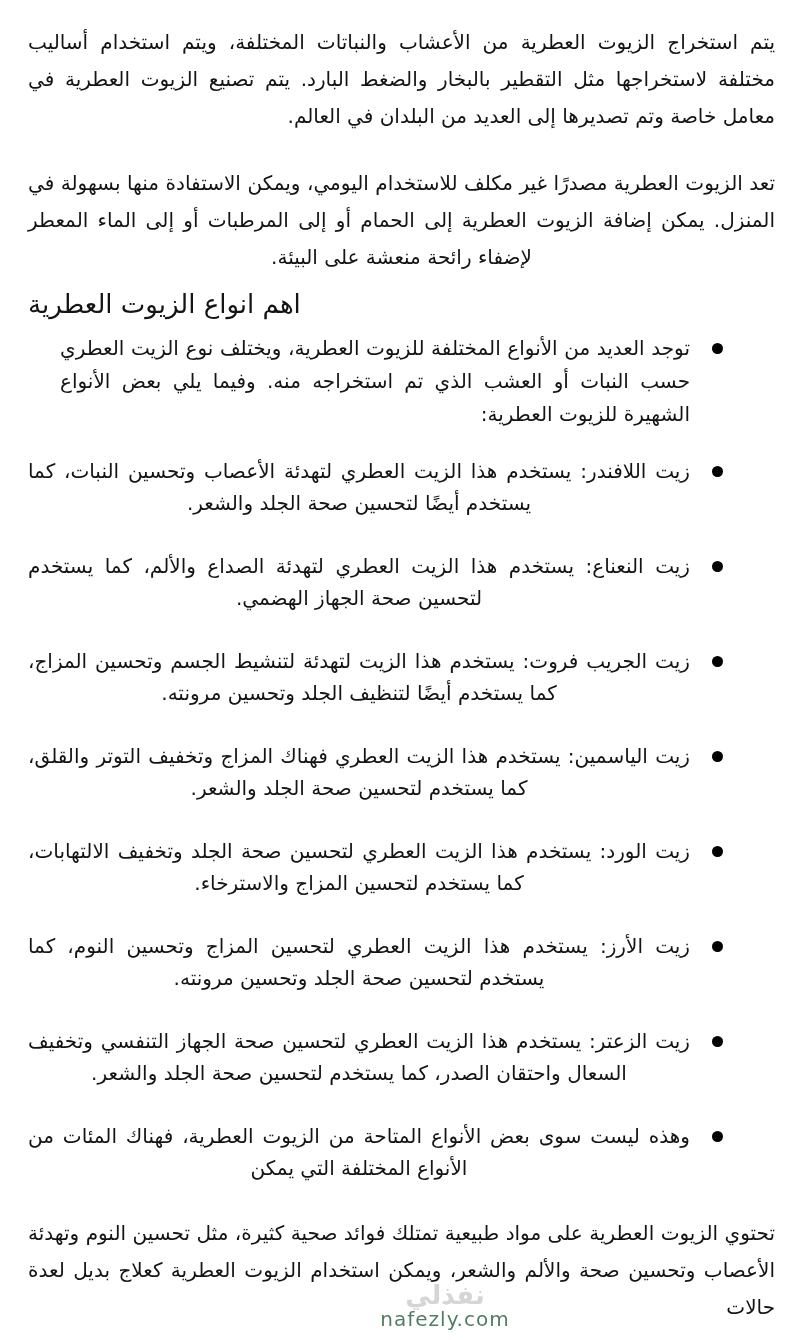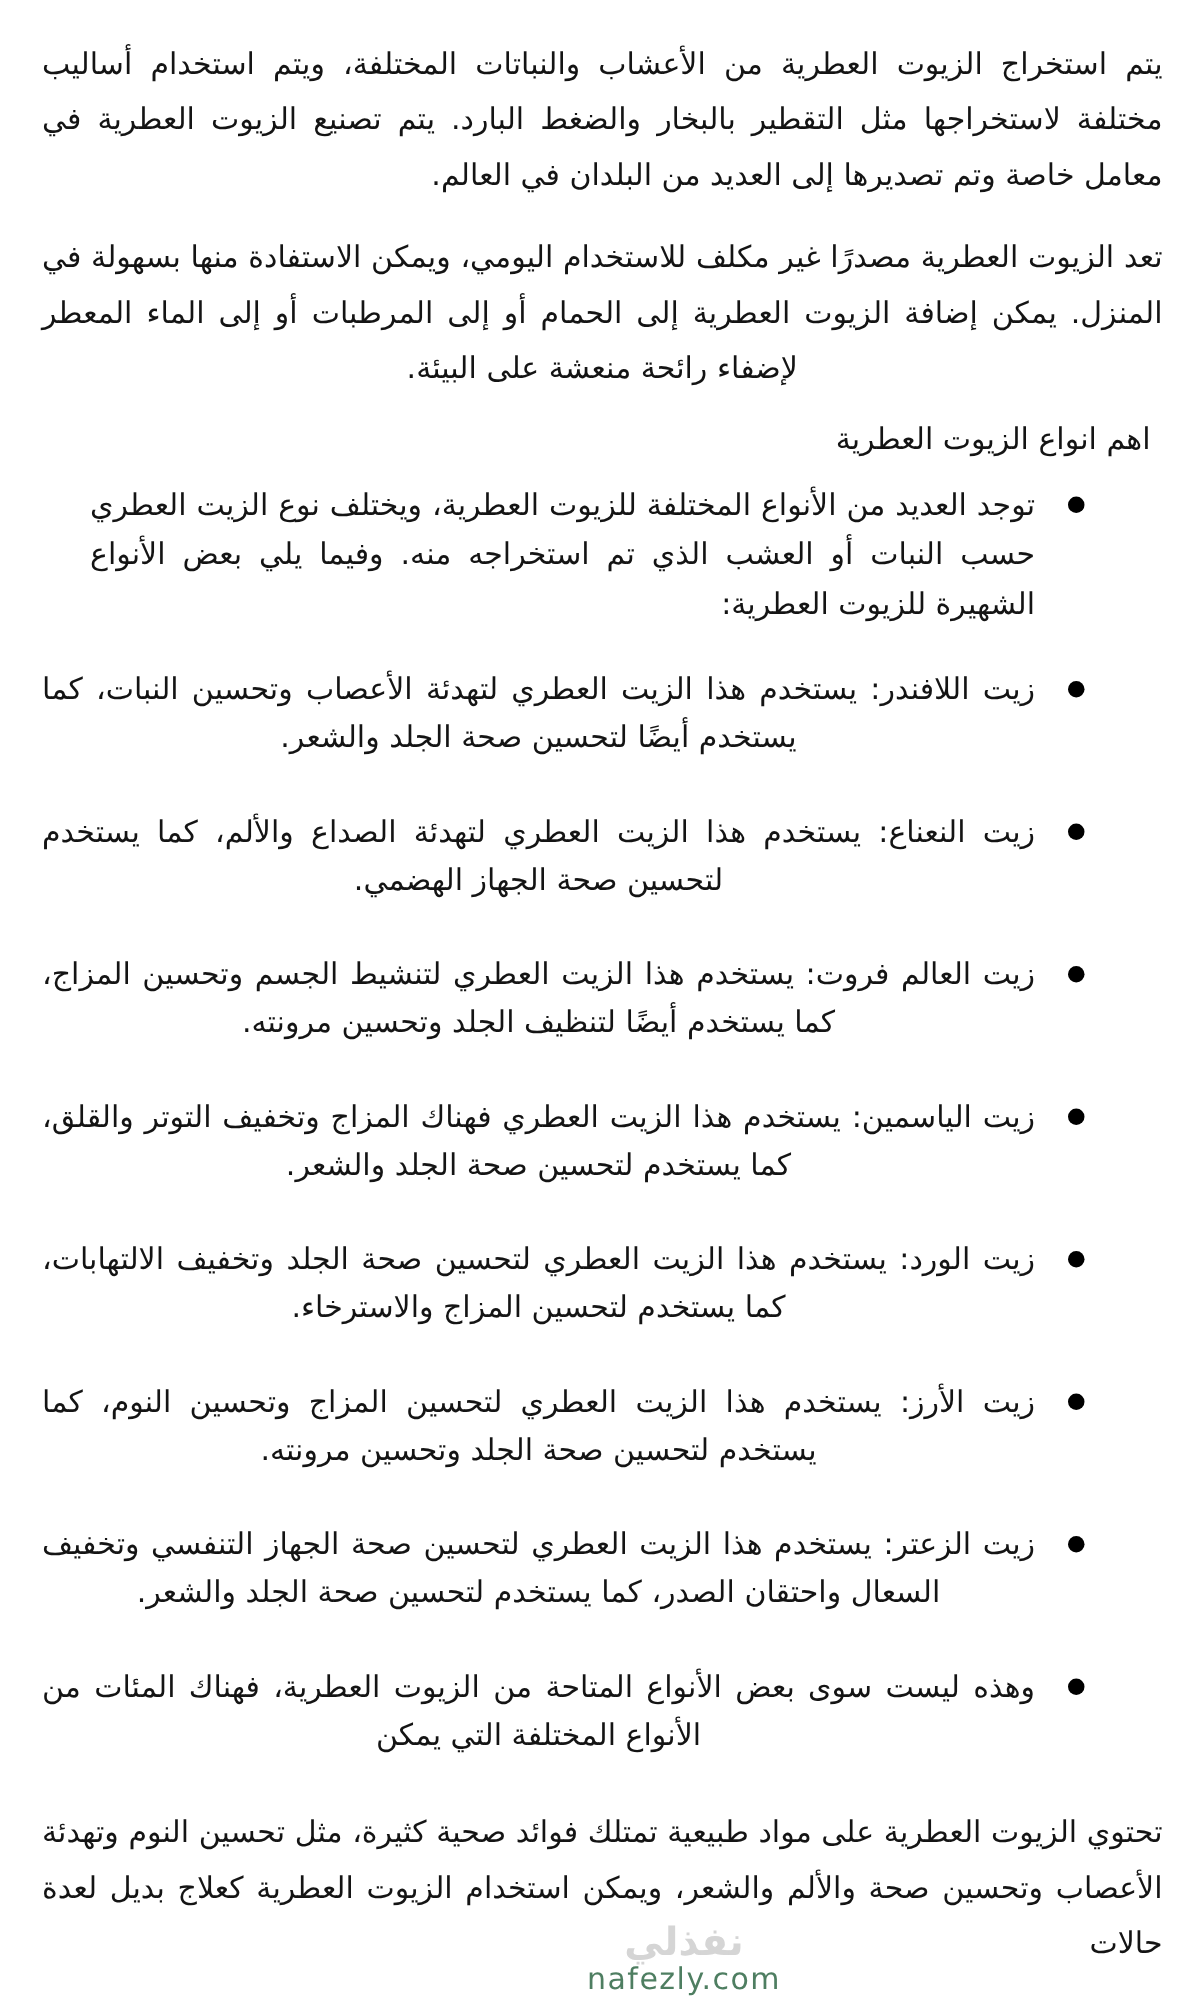--- a/index.html
+++ b/index.html
@@ -19,27 +19,27 @@
     padding: 24px 25px 0 28px;
   }
   .para {
     font-size: 20px;
     line-height: 37px;
     text-align: justify;
     text-align-last: right;
     margin: 0;
   }
   .para.last-center { text-align-last: center; }
-  #p1 { margin-bottom: 18px; }
+  #p1 { margin-bottom: 30px; }
   #p2 { margin-bottom: 0; }
   .section-heading {
-    font-size: 20px;
+    font-size: 26px;
     font-weight: normal;
     margin: 10px 8px 10px 0;
-    text-align: right;
+    text-align: left;
     line-height: 36px;
   }
   .bullet-list { margin: 0; padding: 0; }
   .bullet-item {
     position: relative;
     margin: 0 0 31px 0;
   }
   .bullet-item .dot {
     position: absolute;
     right: 52px;
@@ -57,21 +57,21 @@
     text-align: justify;
     text-align-last: center;
   }
   #b1 { margin-top: 2px; margin-bottom: 24px; }
   #b1 .bullet-text { text-align-last: right; line-height: 33px; margin-left: 32px; }
   #p3 { margin-top: 28px; }
   .watermark {
     position: absolute;
     z-index: 0;
     top: 1280px;
-    left: 316px;
+    left: 305px;
     width: 280px;
     text-align: center;
     pointer-events: none;
     opacity: 0.75;
   }
   .watermark .wm-ar {
     font-size: 26px;
     font-weight: bold;
     color: #c7c7c7;
     line-height: 30px;
@@ -112,21 +112,21 @@
       <span class="bullet-text">زيت اللافندر: يستخدم هذا الزيت العطري لتهدئة الأعصاب وتحسين النبات، كما يستخدم أيضًا لتحسين صحة الجلد والشعر.</span>
     </div>
 
     <div class="bullet-item" id="b3">
       <span class="dot"></span>
       <span class="bullet-text">زيت النعناع: يستخدم هذا الزيت العطري لتهدئة الصداع والألم، كما يستخدم لتحسين صحة الجهاز الهضمي.</span>
     </div>
 
     <div class="bullet-item" id="b4">
       <span class="dot"></span>
-      <span class="bullet-text">زيت العالم فروت: يستخدم هذا الزيت العطري لتنشيط الجسم وتحسين المزاج، كما يستخدم أيضًا لتنظيف الجلد وتحسين مرونته.</span>
+      <span class="bullet-text">زيت الجريب فروت: يستخدم هذا الزيت لتهدئة لتنشيط الجسم وتحسين المزاج، كما يستخدم أيضًا لتنظيف الجلد وتحسين مرونته.</span>
     </div>
 
     <div class="bullet-item" id="b5">
       <span class="dot"></span>
       <span class="bullet-text">زيت الياسمين: يستخدم هذا الزيت العطري فهناك المزاج وتخفيف التوتر والقلق، كما يستخدم لتحسين صحة الجلد والشعر.</span>
     </div>
 
     <div class="bullet-item" id="b6">
       <span class="dot"></span>
       <span class="bullet-text">زيت الورد: يستخدم هذا الزيت العطري لتحسين صحة الجلد وتخفيف الالتهابات، كما يستخدم لتحسين المزاج والاسترخاء.</span>

